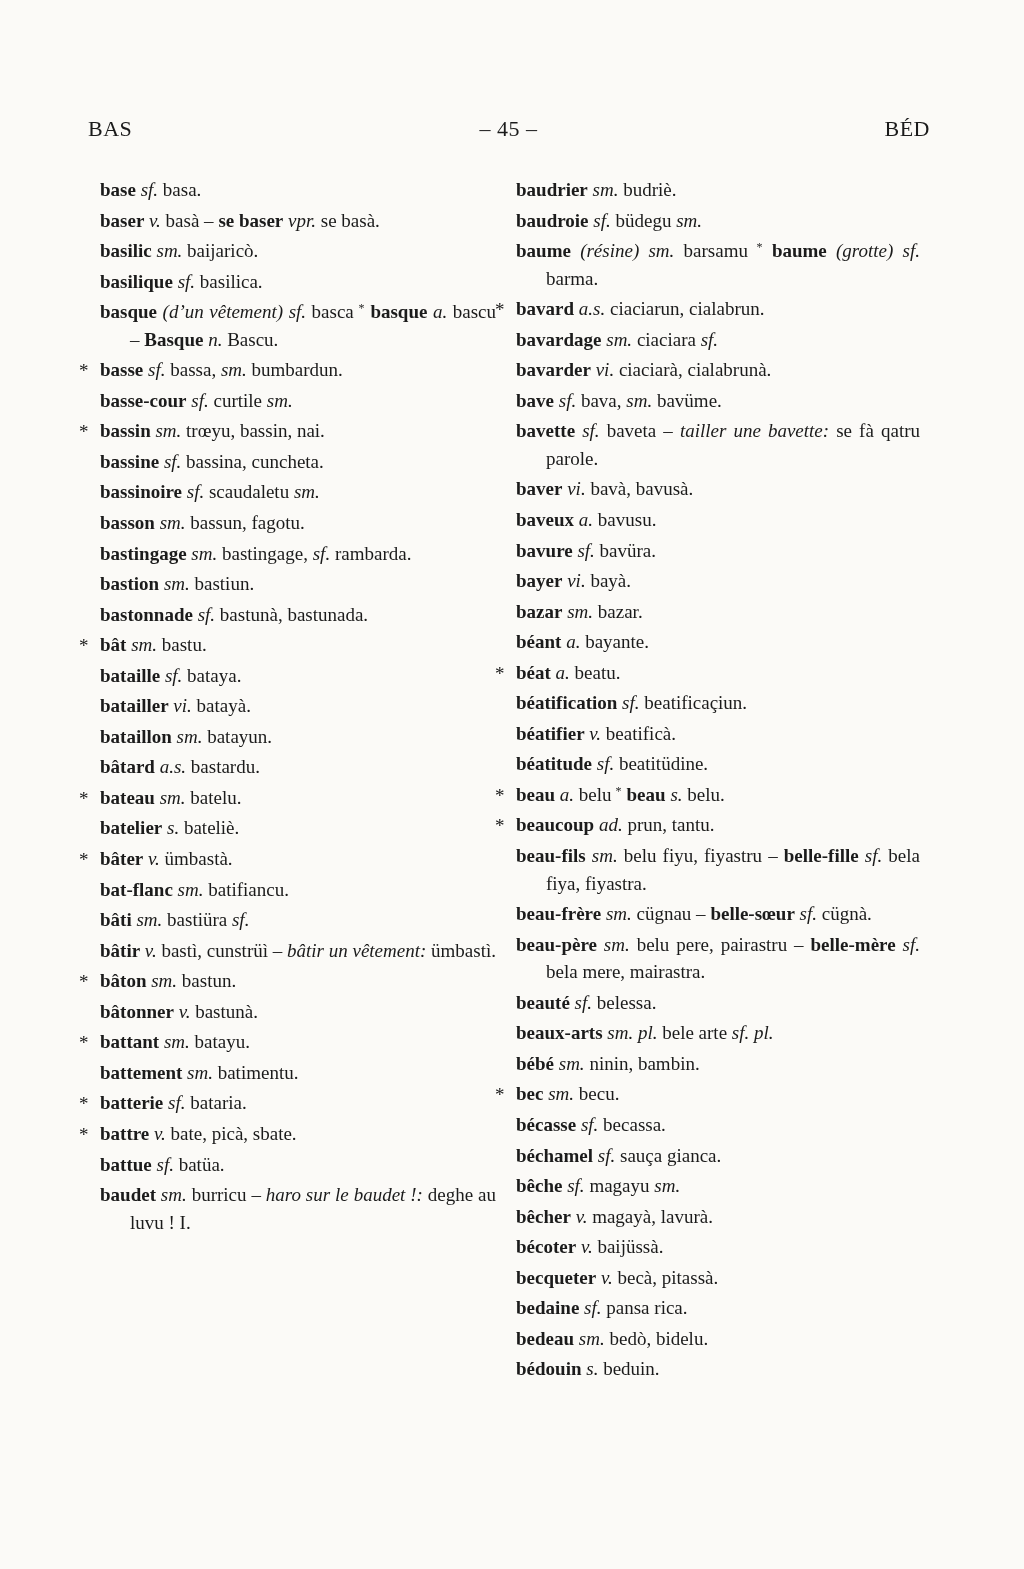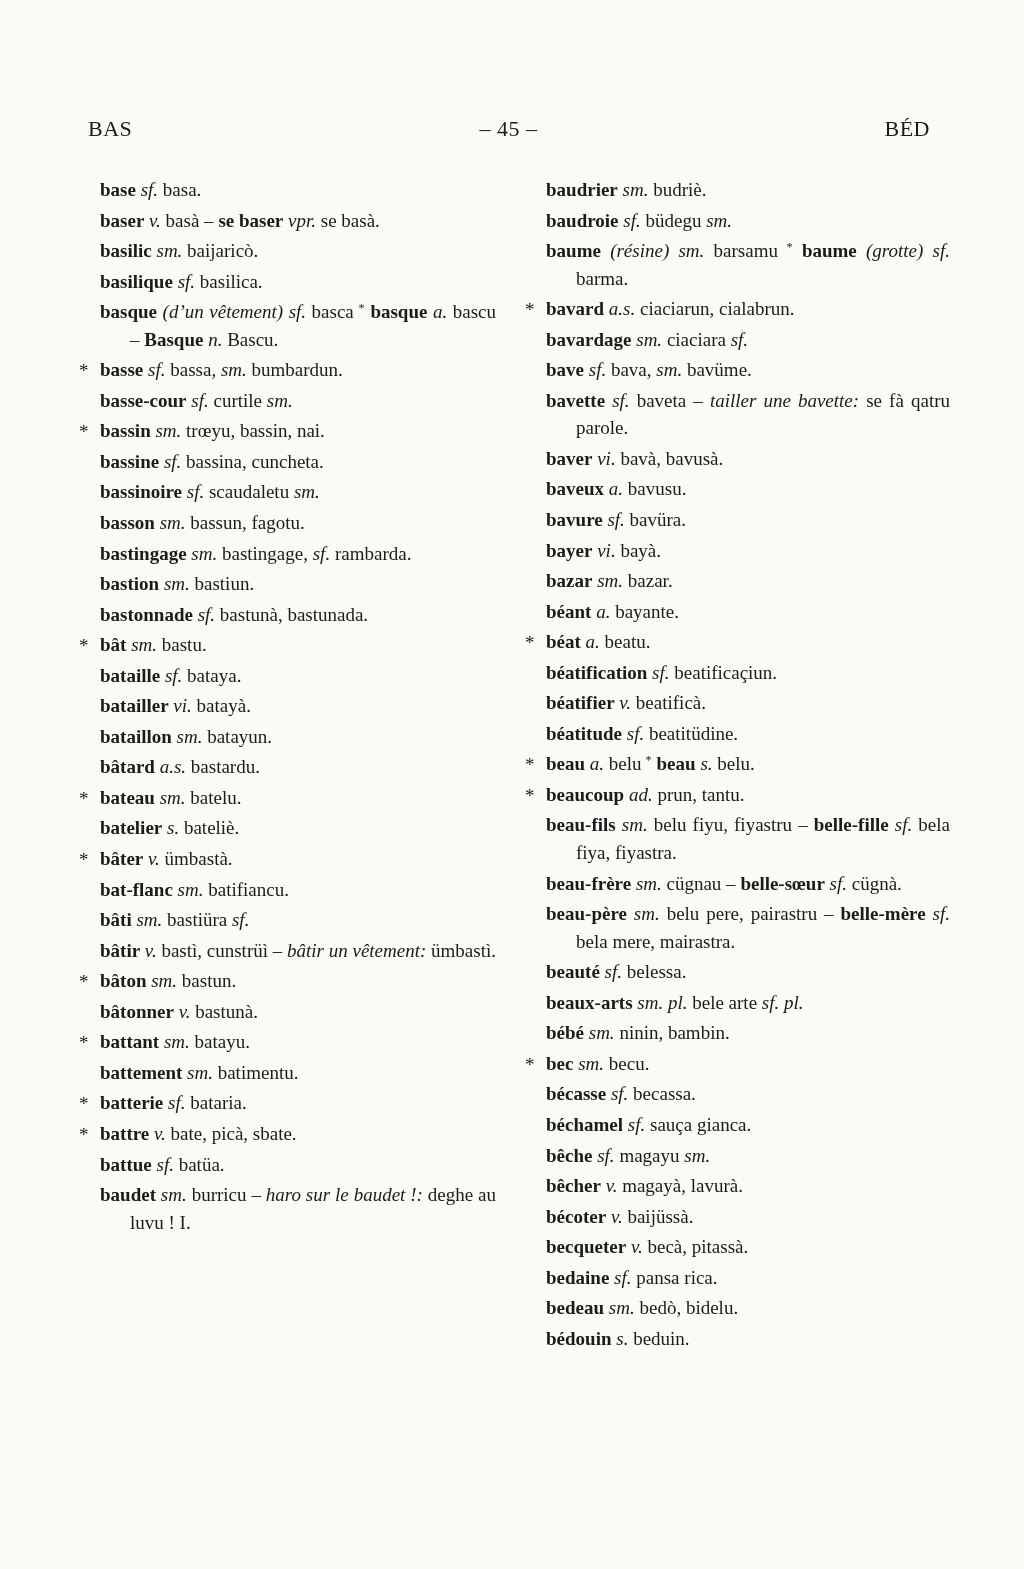--- a/index.html
+++ b/index.html
@@ -24,21 +24,21 @@
     padding: 116px 94px 0 88px;
     font-size: 22px;
     letter-spacing: 0.5px;
   }
   .running-head .guide {
     font-weight: normal;
   }
   .columns {
     display: flex;
     padding: 34px 0 0 100px;
-    gap: 50px;
+    gap: 20px;
     height: 1320px;
     overflow: hidden;
   }
   .col {
     flex: 0 0 auto;
   }
   .col-left  { width: 396px; }
   .col-right { width: 404px; }
   .entry {
     position: relative;
@@ -109,20 +109,21 @@
         <div class="entry"><span class="star">*</span><span class="hw">battre</span><span class="it"> v. </span><span class="rm">bate, picà, sbate.</span></div>
         <div class="entry"><span class="hw">battue</span><span class="it"> sf. </span><span class="rm">batüa.</span></div>
         <div class="entry"><span class="hw">baudet</span><span class="it"> sm. </span><span class="rm">burricu – </span><span class="it">haro sur le baudet !: </span><span class="rm">deghe au luvu ! I.</span></div>
       </div>
     <div class="col col-right">
         <div class="entry"><span class="hw">baudrier</span><span class="it"> sm. </span><span class="rm">budriè.</span></div>
         <div class="entry"><span class="hw">baudroie</span><span class="it"> sf. </span><span class="rm">büdegu </span><span class="it">sm.</span></div>
         <div class="entry"><span class="hw">baume</span><span class="it"> (résine) sm. </span><span class="rm">barsamu</span><span class="sep"> * </span><span class="hw">baume</span><span class="it"> (grotte) sf. </span><span class="rm">barma.</span></div>
         <div class="entry"><span class="star">*</span><span class="hw">bavard</span><span class="it"> a.s. </span><span class="rm">ciaciarun, cialabrun.</span></div>
         <div class="entry"><span class="hw">bavardage</span><span class="it"> sm. </span><span class="rm">ciaciara </span><span class="it">sf.</span></div>
+        <div class="entry"><span class="hw">bavarder</span><span class="it"> vi. </span><span class="rm">ciaciarà, cialabrunà.</span></div>
         <div class="entry"><span class="hw">bave</span><span class="it"> sf. </span><span class="rm">bava, </span><span class="it">sm. </span><span class="rm">bavüme.</span></div>
         <div class="entry"><span class="hw">bavette</span><span class="it"> sf. </span><span class="rm">baveta – </span><span class="it">tailler une bavette: </span><span class="rm">se fà qatru parole.</span></div>
         <div class="entry"><span class="hw">baver</span><span class="it"> vi. </span><span class="rm">bavà, bavusà.</span></div>
         <div class="entry"><span class="hw">baveux</span><span class="it"> a. </span><span class="rm">bavusu.</span></div>
         <div class="entry"><span class="hw">bavure</span><span class="it"> sf. </span><span class="rm">bavüra.</span></div>
         <div class="entry"><span class="hw">bayer</span><span class="it"> vi. </span><span class="rm">bayà.</span></div>
         <div class="entry"><span class="hw">bazar</span><span class="it"> sm. </span><span class="rm">bazar.</span></div>
         <div class="entry"><span class="hw">béant</span><span class="it"> a. </span><span class="rm">bayante.</span></div>
         <div class="entry"><span class="star">*</span><span class="hw">béat</span><span class="it"> a. </span><span class="rm">beatu.</span></div>
         <div class="entry"><span class="hw">béatification</span><span class="it"> sf. </span><span class="rm">beatificaçiun.</span></div>

